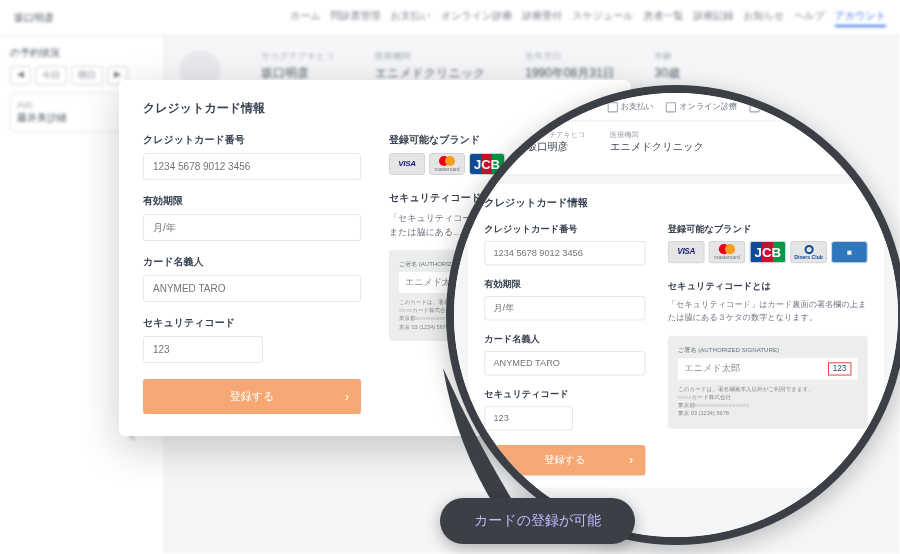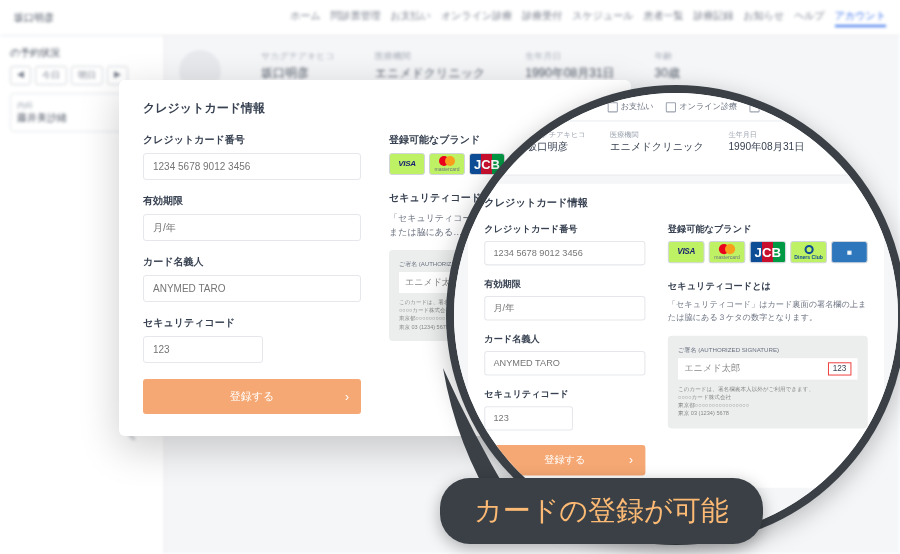--- a/index.html
+++ b/index.html
@@ -26,21 +26,21 @@
 
 .modal{position:absolute;left:119px;top:80px;width:512px;background:#fff;border-radius:6px;box-shadow:0 12px 40px rgba(0,0,0,.2);padding:20px 24px 22px;z-index:10}
 .modal-head{display:flex;align-items:center;margin-bottom:16px}
 .modal-title{font-size:12px;font-weight:600;color:#374151}
 .close{margin-left:auto;font-size:16px;color:#111;cursor:pointer;line-height:1}
 .cols{display:flex;gap:28px}
 .col{flex:1}
 .fld-label{font-size:10px;font-weight:600;color:#374151;margin-bottom:6px}
 .fld-input{width:100%;border:1px solid #e5e7eb;border-radius:3px;padding:7px 9px;font-size:10px;color:#9ca3af;margin-bottom:14px;background:#fff}
 .brands{display:flex;gap:4px;margin-bottom:16px}
-.brand{width:36px;height:22px;border:1px solid #d1d5db;border-radius:3px;display:flex;align-items:center;justify-content:center;font-size:8px;font-weight:700;background:#bef264;flex-direction:column;line-height:1}
+.brand{width:36px;height:22px;border:1px solid #d1d5db;border-radius:3px;display:flex;align-items:center;justify-content:center;font-size:8px;font-weight:700;background:#e5e5e5;flex-direction:column;line-height:1}
 .brand.visa{color:#1a1f71;font-style:italic;letter-spacing:-.3px}
 .brand.mc .circles{display:flex}
 .brand.mc .c{width:10px;height:10px;border-radius:50%}
 .brand.mc .c1{background:#eb001b}
 .brand.mc .c2{background:#f79e1b;margin-left:-4px}
 .brand.mc .t{font-size:5px;color:#6b7280;font-weight:400;margin-top:1px}
 .brand.jcb{background:linear-gradient(90deg,#0e4c96 33%,#c8102e 33%,#c8102e 66%,#009944 66%);color:#fff;font-size:13px}
 .brand.dc{color:#0e4c96;font-size:5px}
 .brand.dc .cir{width:9px;height:9px;border-radius:50%;border:2px solid #0e4c96;margin-bottom:1px}
 .brand.ax{background:#2e77bc;color:#fff;font-size:5px}
@@ -68,21 +68,21 @@
 .zoom-modal{margin:8px 18px;background:#fff;border-radius:4px;padding:12px 16px}
 .zoom-modal .modal-title{font-size:10px;margin-bottom:12px}
 .zoom-modal .fld-label{font-size:9px;margin-bottom:5px}
 .zoom-modal .fld-input{font-size:9px;padding:6px 8px;margin-bottom:12px}
 .zoom-modal .sec-title{font-size:9px}
 .zoom-modal .sec-desc{font-size:8px}
 .zoom-modal .cols{gap:22px}
 .zoom-modal .submit{font-size:10px;padding:8px}
 
 
-.bubble{position:absolute;left:440px;bottom:10px;background:#3a4046;color:#fdba74;border-radius:30px;padding:14px 34px;font-size:28px;font-weight:500;z-index:30;box-shadow:0 4px 16px rgba(0,0,0,.3)}
+.bubble{position:absolute;left:440px;bottom:10px;background:#3a4046;color:#c4b5fd;border-radius:30px;padding:14px 34px;font-size:14px;font-weight:500;z-index:30;box-shadow:0 4px 16px rgba(0,0,0,.3)}
 .tail{position:absolute;left:488px;bottom:68px;width:0;height:0;z-index:25}
 .tail svg{position:absolute;left:-50px;top:-130px}
 </style>
 </head>
 <body>
 
 <div class="app-bg">
   <div class="app-header">
     <span class="name">坂口明彦</span>
     <div class="tabs">
@@ -218,24 +218,20 @@
     </div>
     <div class="zoom-profile">
       <div class="avatar"></div>
       <div>
           <div class="label">サカグチアキヒコ</div>
           <div class="val">坂口明彦</div>
         </div>
       <div>
           <div class="label">医療機関</div>
           <div class="val">エニメドクリニック</div>
-        </div>
-      <div>
-          <div class="label">生年月日</div>
-          <div class="val">1990年08月31日</div>
         </div>
     </div>
     <div class="zoom-modal">
       <div class="modal-title">クレジットカード情報</div>
       <div class="cols">
         <div class="col">
           <div class="fld-label">クレジットカード番号</div>
           <input class="fld-input" placeholder="1234 5678 9012 3456" style="">
           <div class="fld-label">有効期限</div>
           <input class="fld-input" placeholder="月/年" style="">

